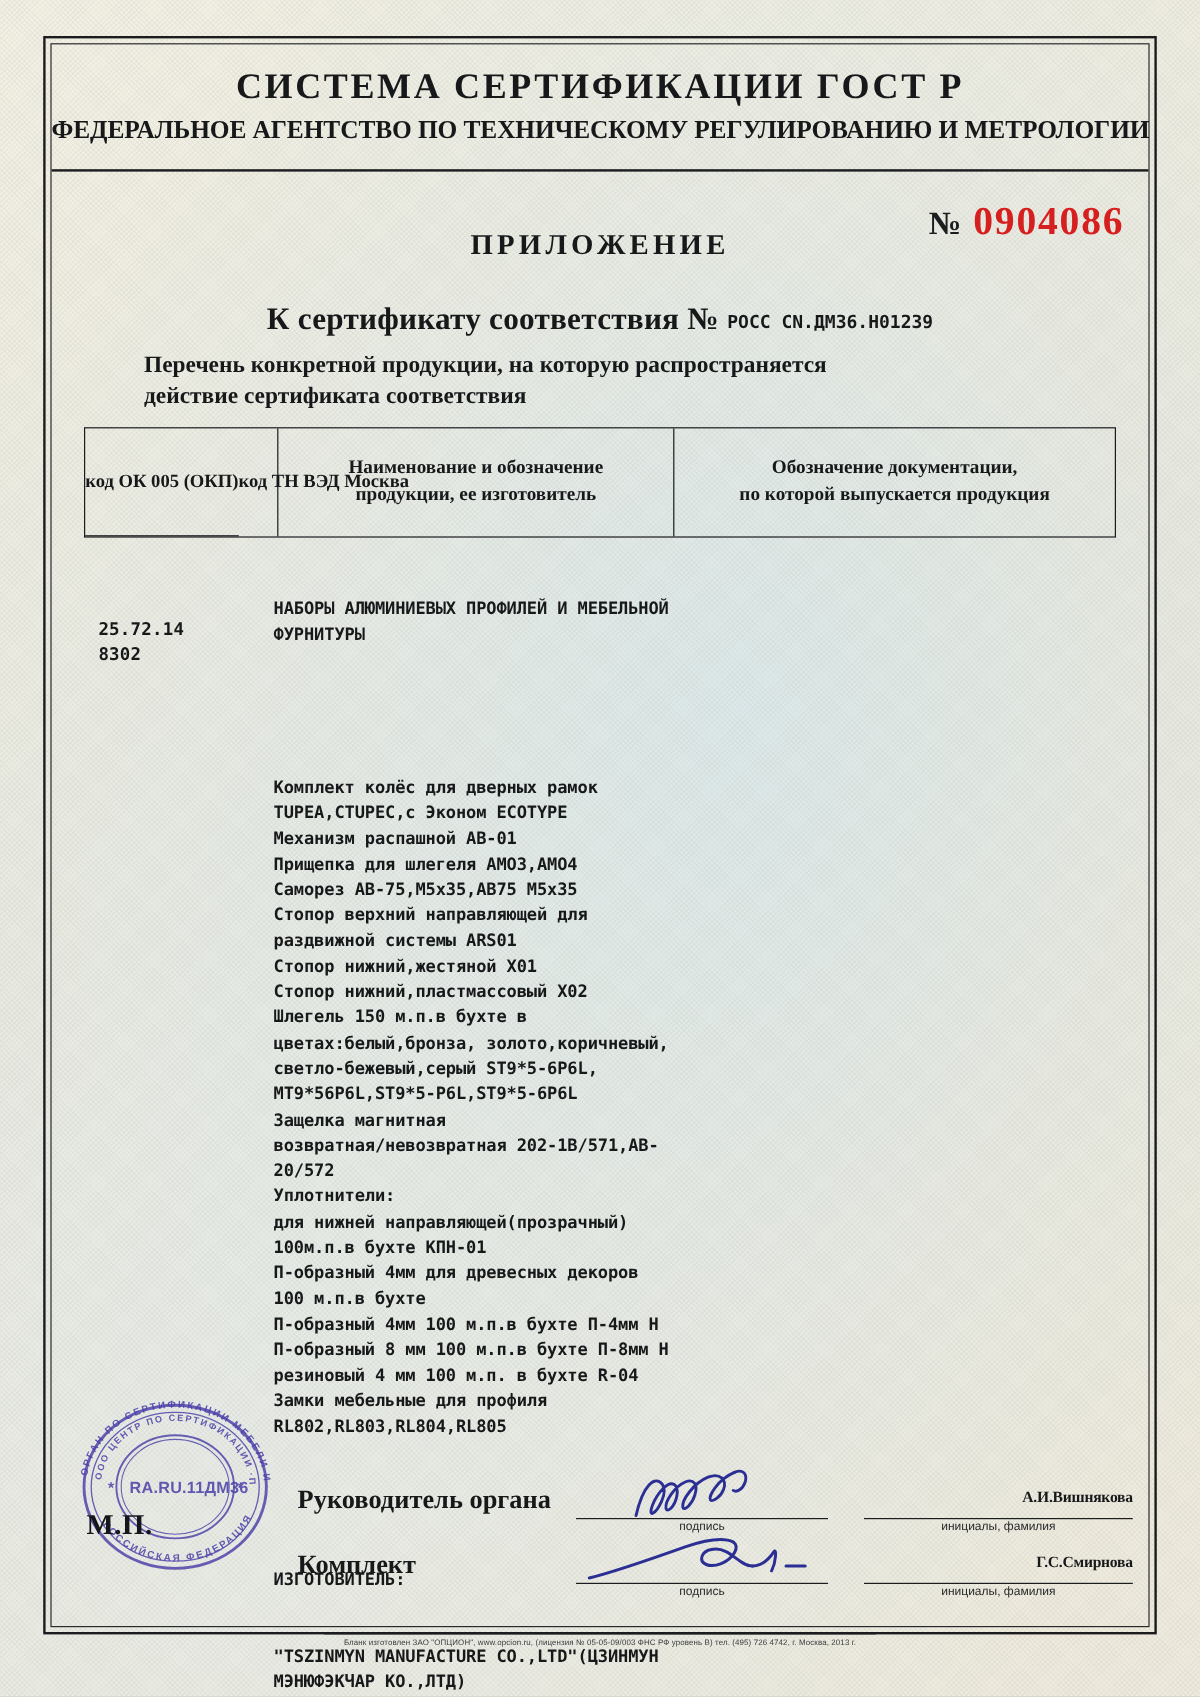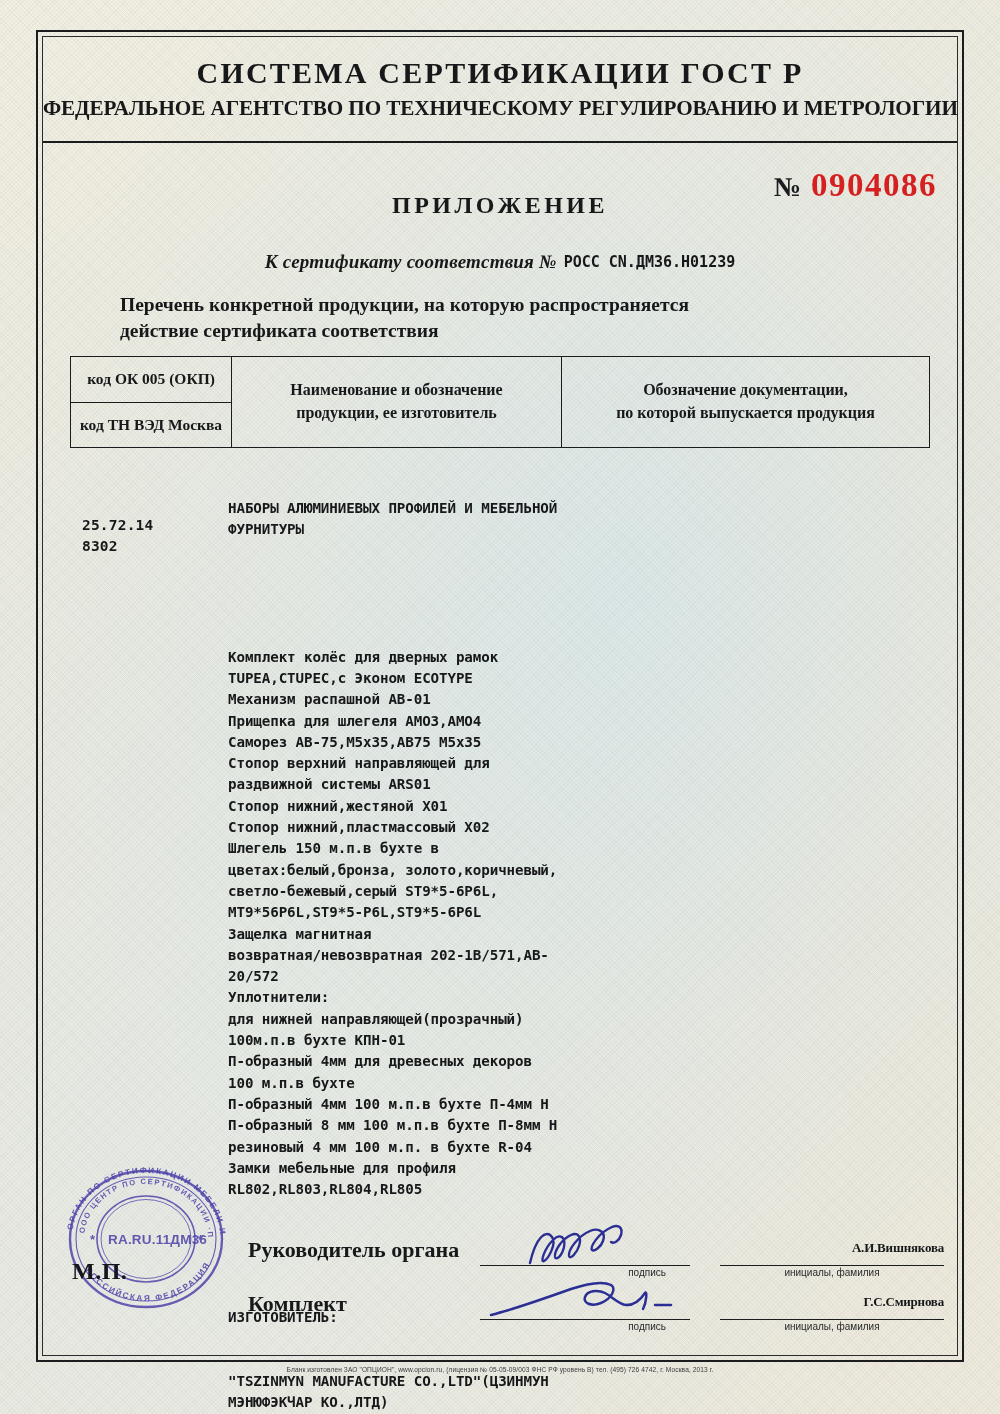--- a/index.html
+++ b/index.html
@@ -105,23 +105,22 @@
   .cert-ref {
     position: absolute;
     left: 0; right: 0;
     top: 251px;
     text-align: center;
     white-space: nowrap;
   }
   .cert-ref .lbl {
     font-family: "Liberation Serif", serif;
     font-weight: bold;
-    font-size: 19px;
+    font-size: 26px;
     letter-spacing: 0.2px;
-    font-style: italic;
   }
   .cert-ref .val {
     font-family: "DejaVu Sans Mono", monospace;
     font-size: 15px;
     font-weight: bold;
     letter-spacing: 0px;
     margin-left: 7px;
     position: relative;
     top: -1px;
   }
@@ -145,21 +144,21 @@
     width: 860px;
     border: 1.6px solid #1b1c1e;
     display: flex;
     height: 92px;
     box-sizing: border-box;
   }
   .tbl-col-codes {
     width: 160px;
     border-right: 1.6px solid #1b1c1e;
     display: flex;
-    flex-direction: column;
+    flex-direction: row;
   }
   .tbl-code-cell {
     flex: 1;
     display: flex;
     align-items: center;
     justify-content: center;
     font-family: "Liberation Serif", serif;
     font-weight: bold;
     font-size: 15.5px;
     text-align: center;
@@ -260,21 +259,21 @@
     border-bottom: 1.3px solid #1b1c1e;
   }
   .sig-cap {
     position: absolute;
     top: 34px;
     font-family: "Liberation Sans", sans-serif;
     font-size: 10px;
     color: #2a2b2d;
     text-align: center;
   }
-  .sig-cap.sign { left: 386px; width: 210px; text-align: right; }
+  .sig-cap.sign { left: 410px; width: 210px; }
   .sig-cap.name { left: 650px; width: 224px; }
   .sig-name {
     position: absolute;
     left: 650px;
     width: 224px;
     top: 7px;
     text-align: right;
     font-family: "Liberation Serif", serif;
     font-weight: bold;
     font-size: 13px;

